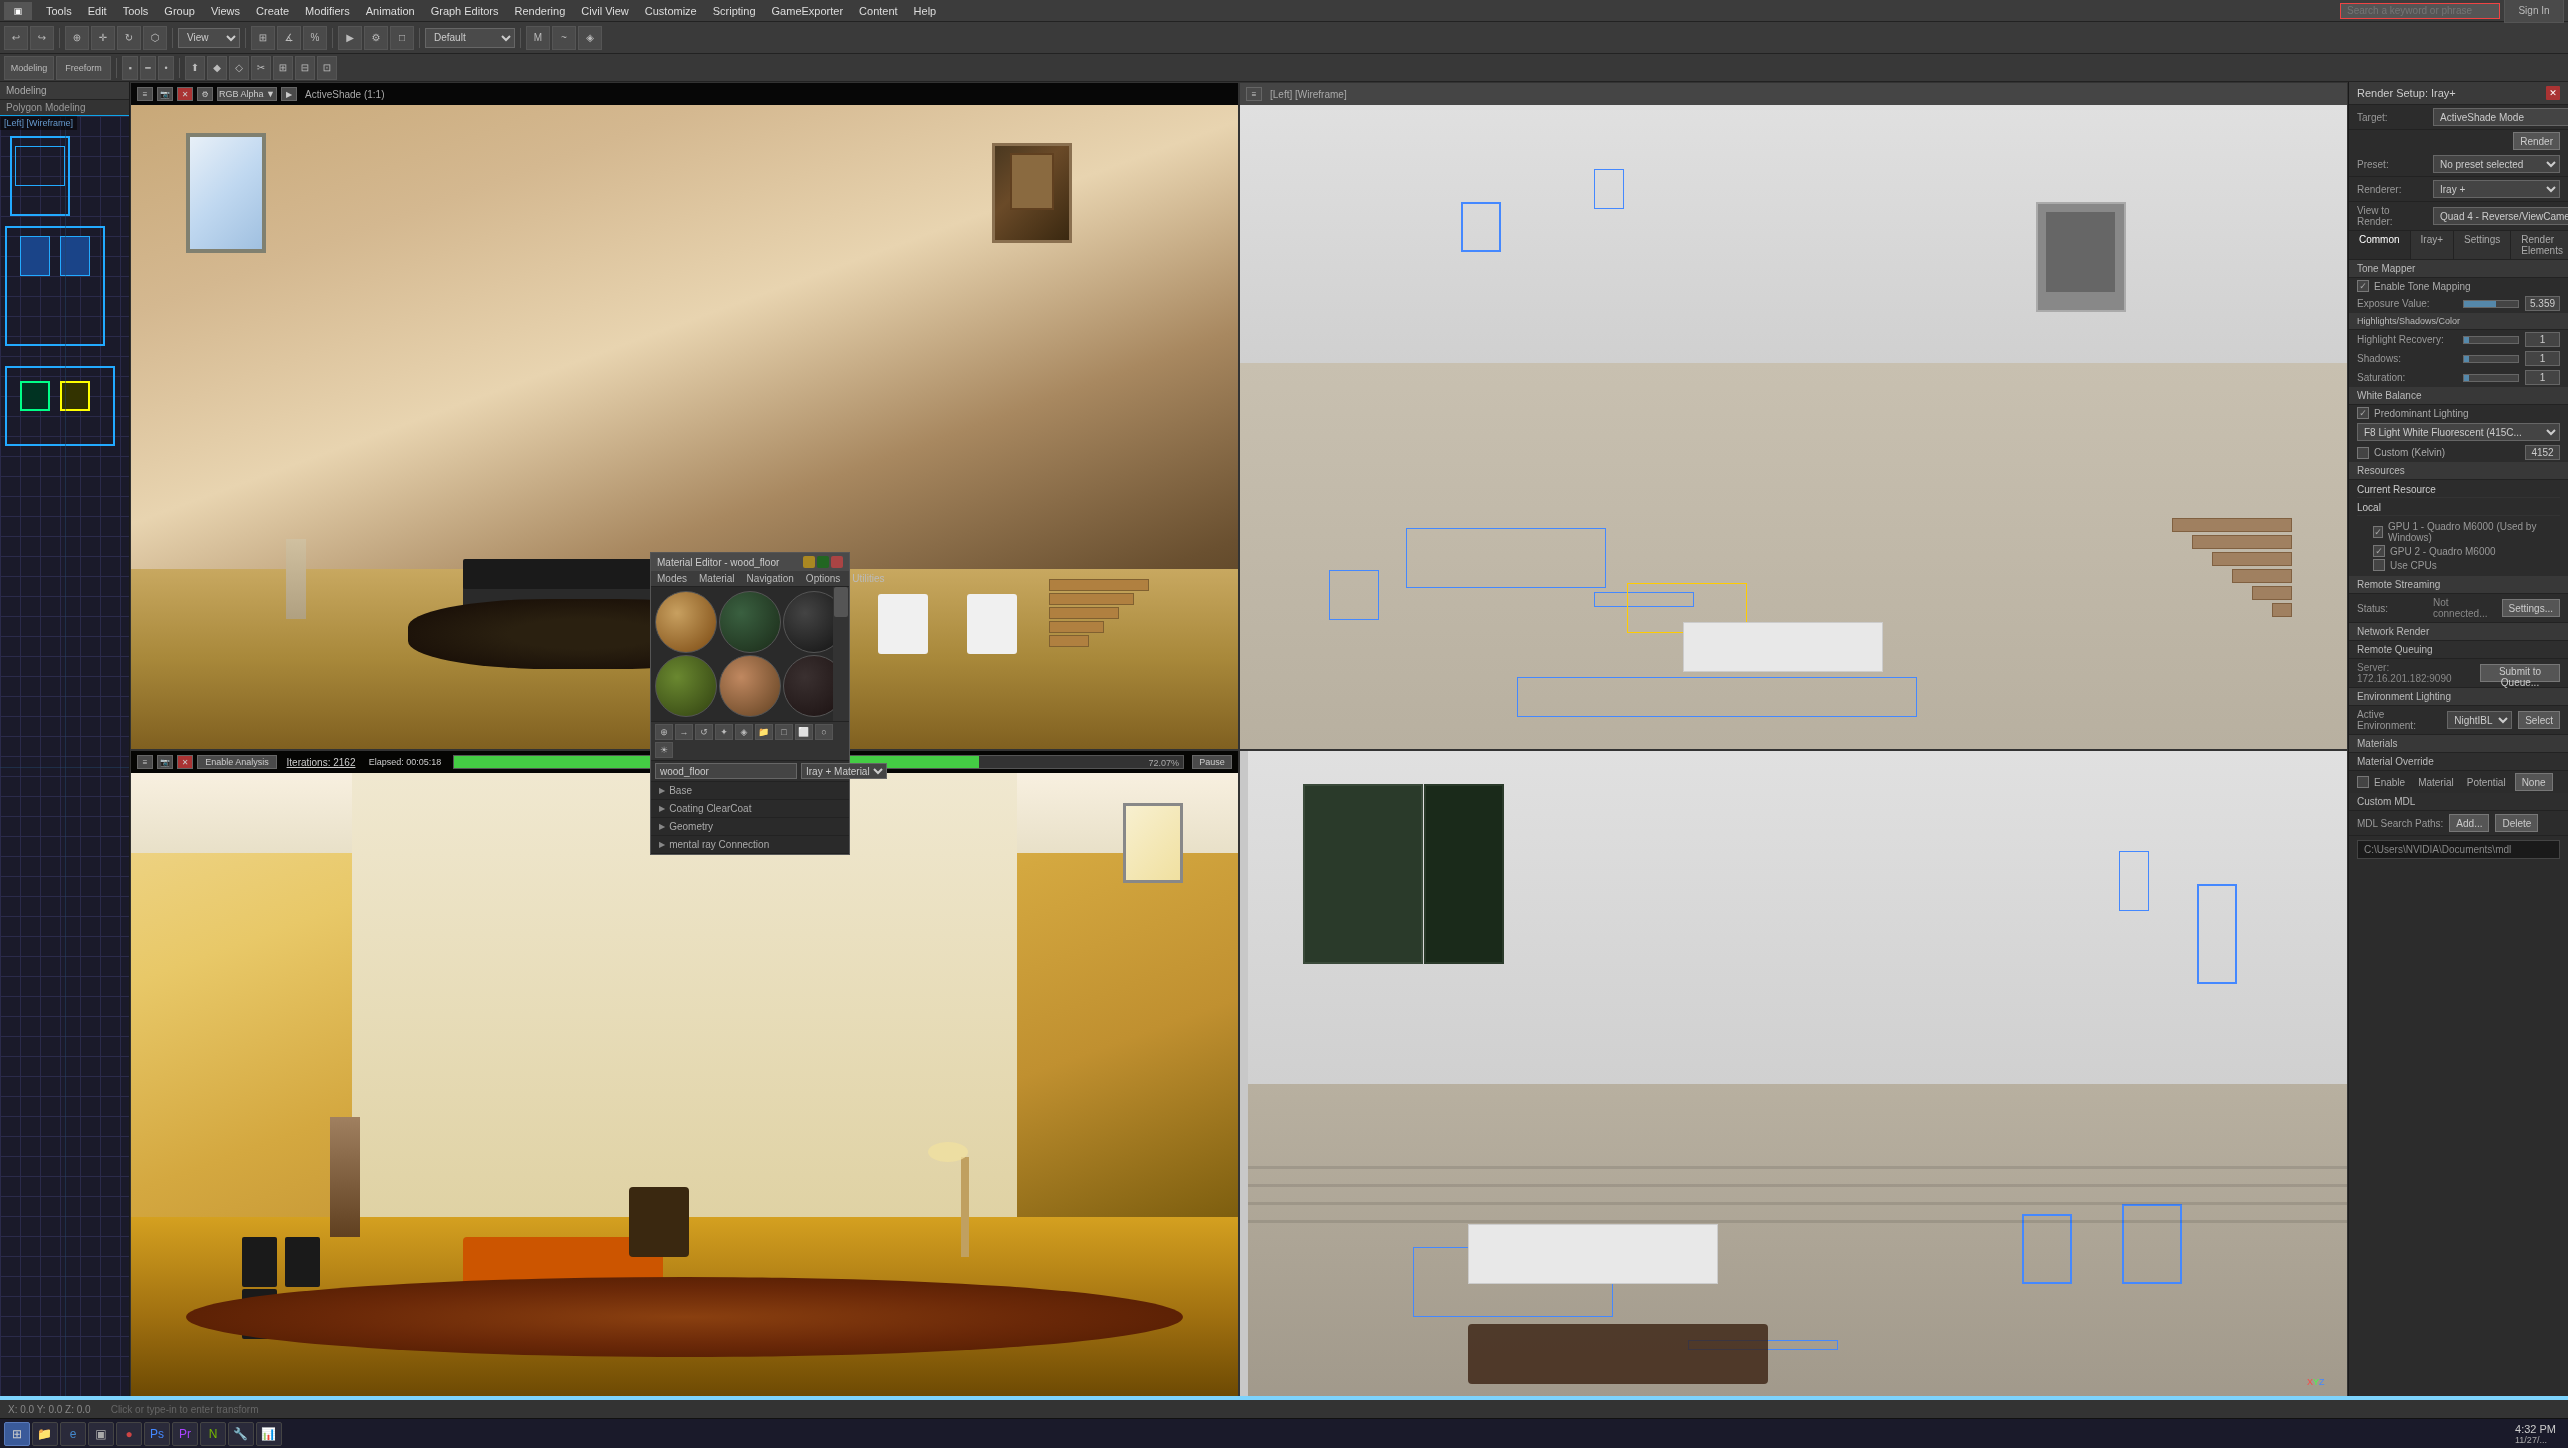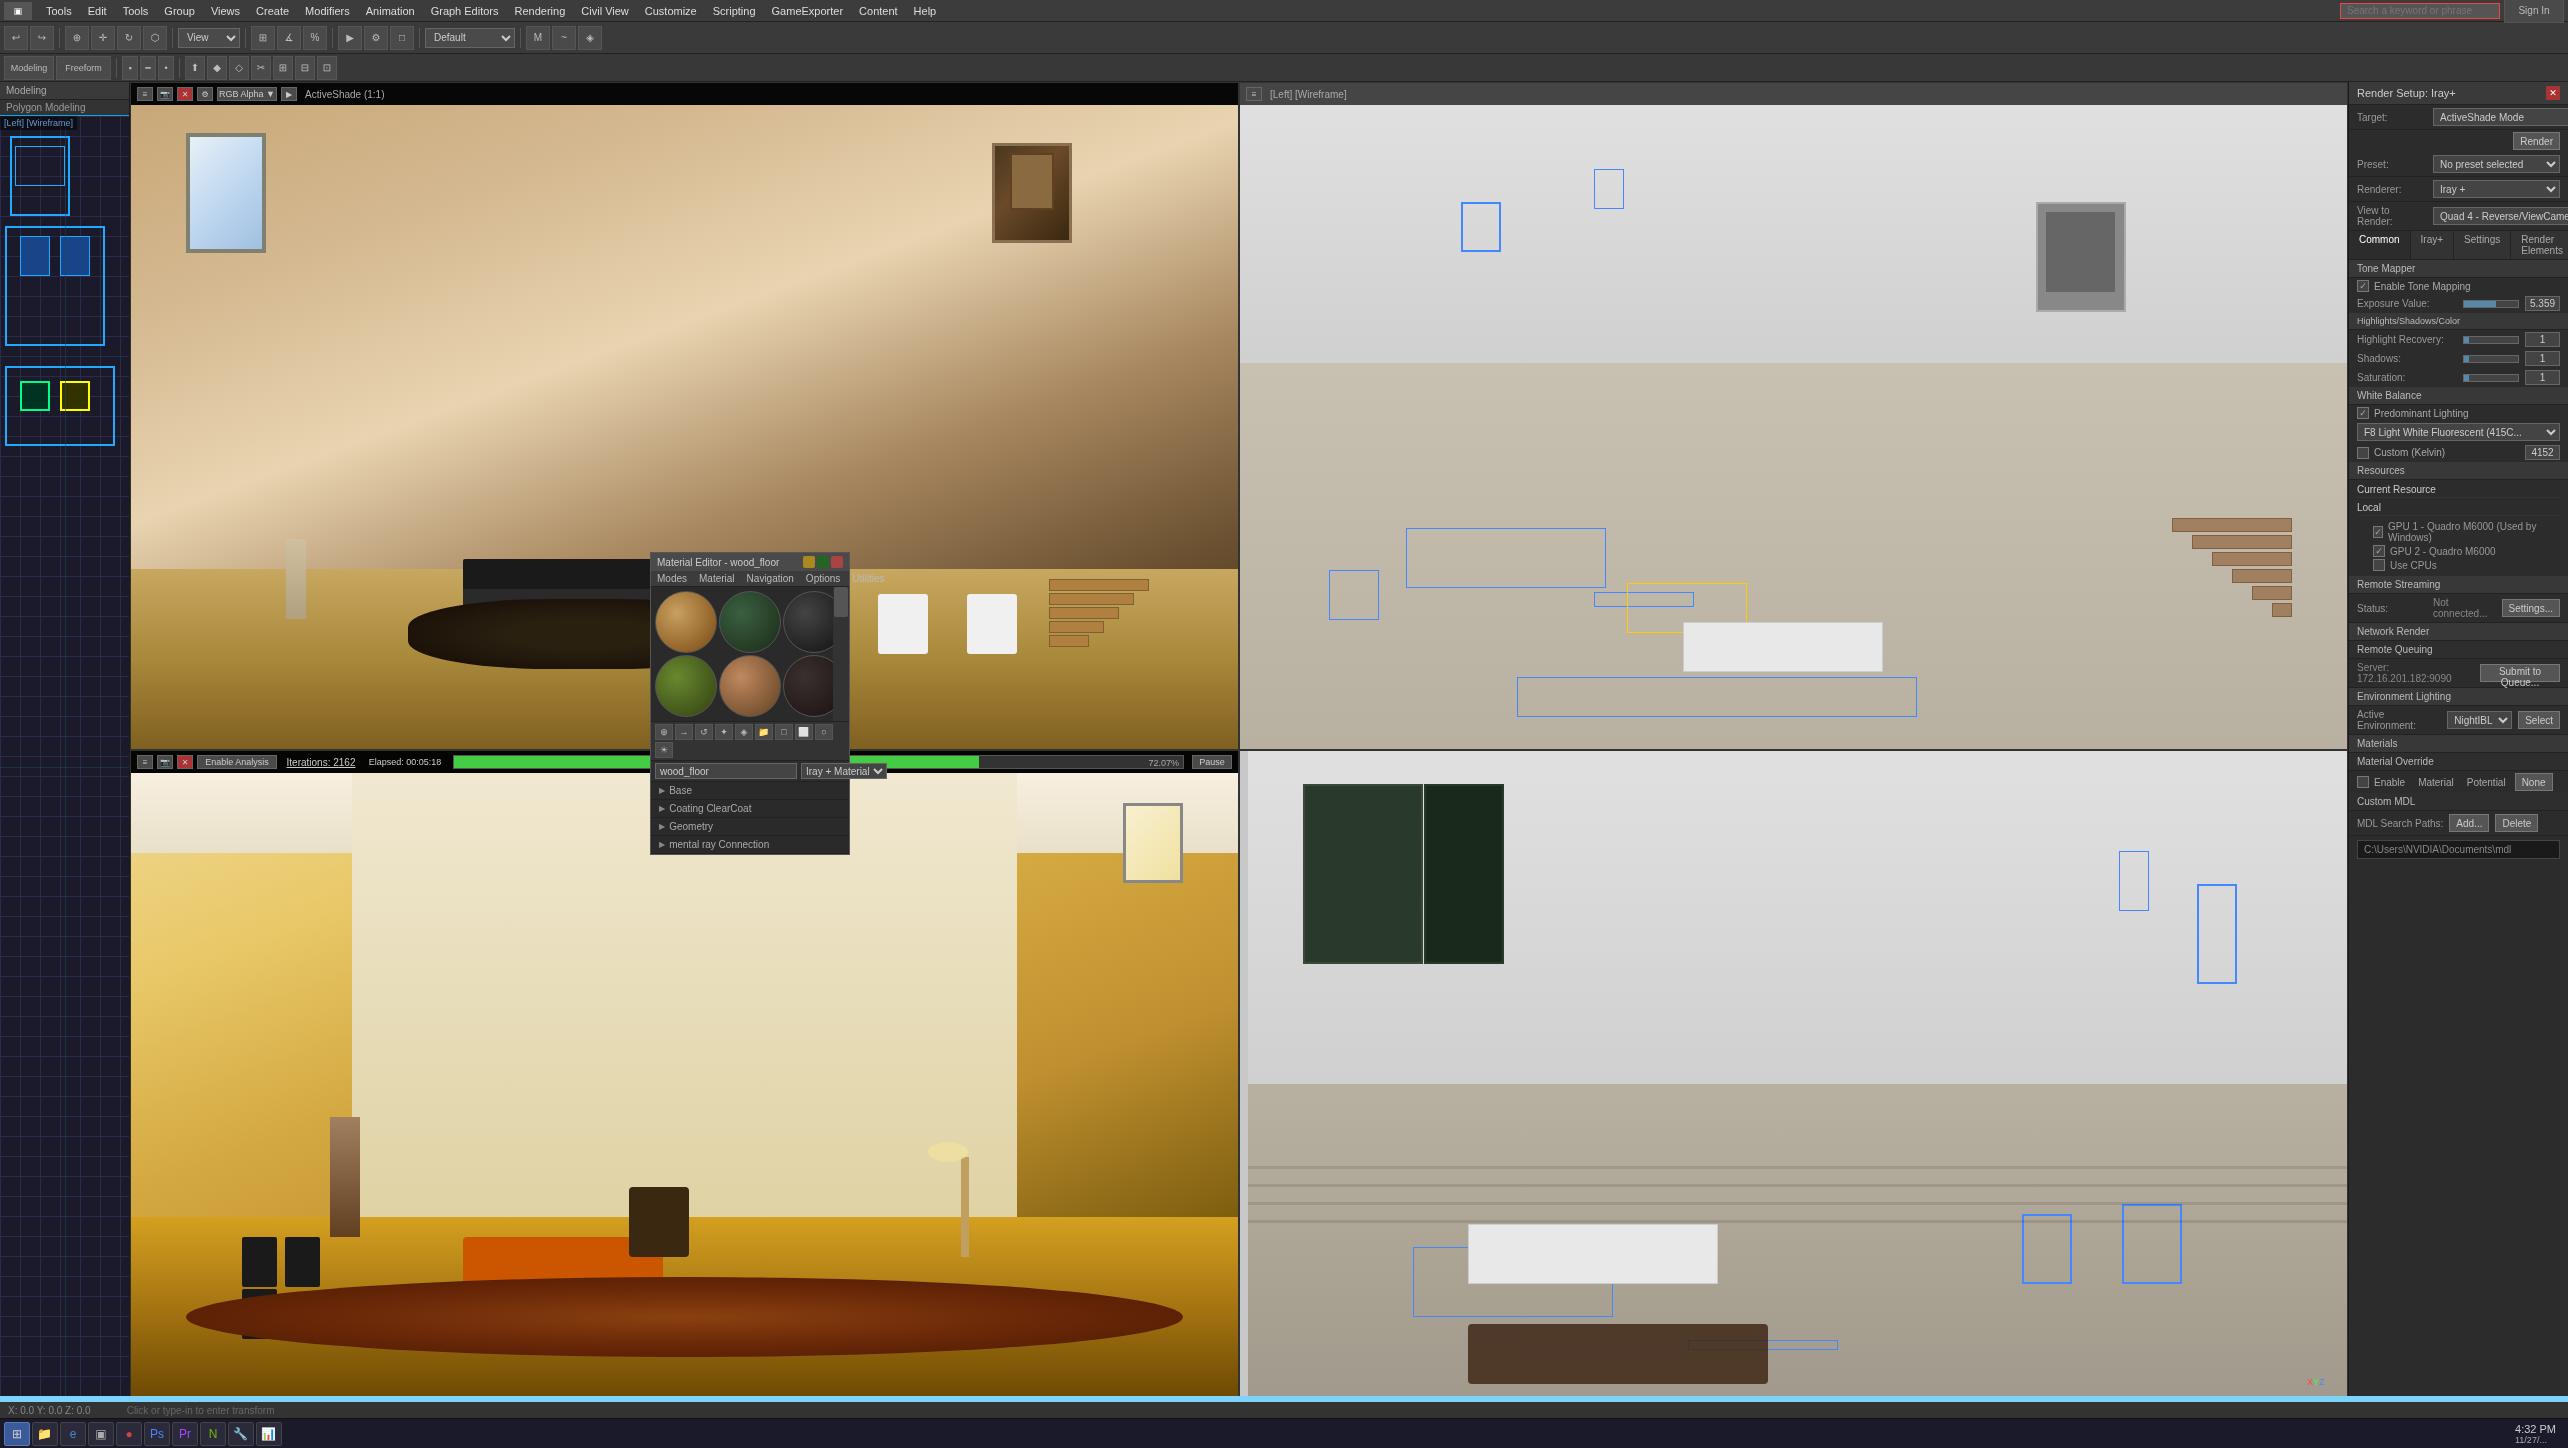--- a/index.html
+++ b/index.html
@@ -794,27 +794,27 @@
       word-break: break-all;
     }
 
     
     #status-bar {
       position: absolute;
       bottom: 30px;
       left: 0; right: 0;
       height: 22px;
       background: #333;
-      border-top: 6px solid #7dd3fc;
+      border-top: 4px solid #7dd3fc;
       display: flex;
       align-items: center;
       padding: 0 8px;
       font-size: 10px;
       color: #888;
-      gap: 36px;
+      gap: 20px;
     }
 
     
     #taskbar {
       position: absolute;
       bottom: 0; left: 0; right: 0;
       height: 30px;
       background: #1a1a2a;
       border-top: 1px solid #111;
       display: flex;

